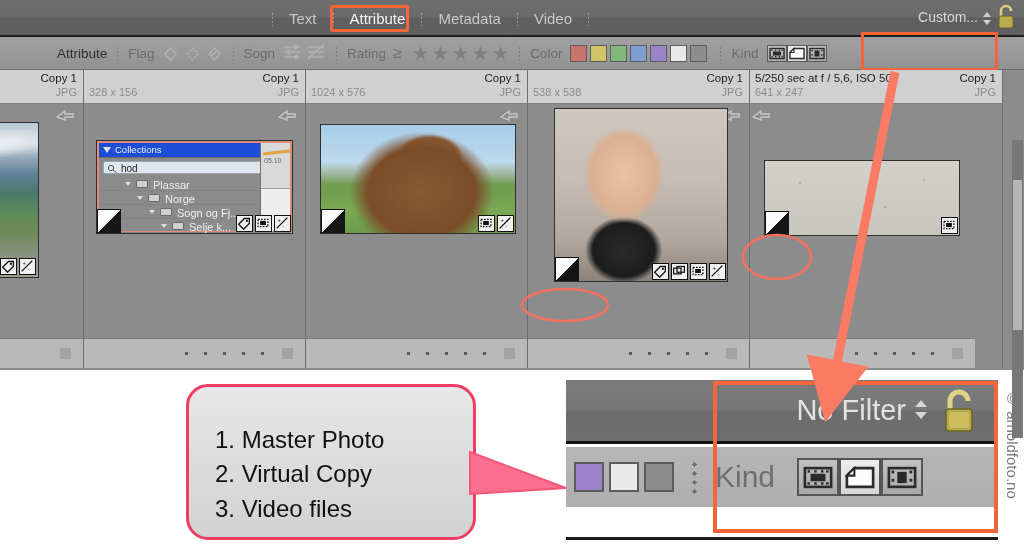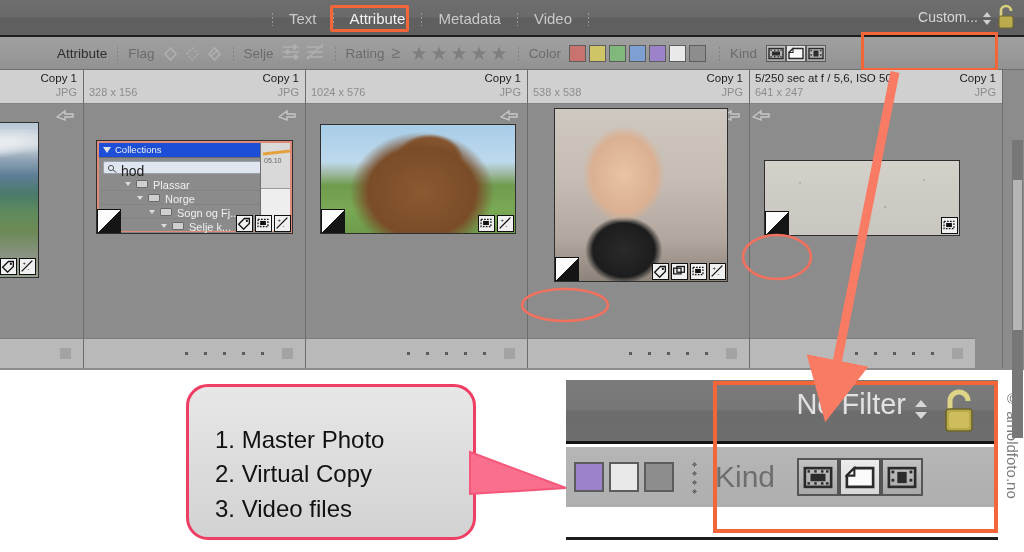--- a/index.html
+++ b/index.html
@@ -111,21 +111,21 @@
       radial-gradient(circle at 62% 62%, rgba(0,0,0,.14) 0 1px, transparent 1.5px),
       radial-gradient(circle at 82% 26%, rgba(0,0,0,.10) 0 1px, transparent 1.5px),
       linear-gradient(to bottom,#d4d1cb 0%, #cfccc6 40%, #c9c5bf 100%); }
 
   
   .coll { position:absolute; inset:0; background:#8b8b8b; border:2px solid #e08a78; }
   .coll-hd { height:15px; background:#1d4ed8; border-bottom:1px solid #6a6a6a; position:relative; }
   .coll-hd span { position:absolute; left:16px; top:1px; font-size:9.5px; color:#efefef; }
   .coll-search { margin:3px 4px; height:13px; background:#dfe6ef; border:1px solid #9aa3ad;
     border-radius:2px; position:relative; }
-  .coll-search span { position:absolute; left:17px; top:1px; font-size:14px; color:#222; }
+  .coll-search span { position:absolute; left:17px; top:1px; font-size:10px; color:#222; }
   .tr { position:relative; height:14px; border-bottom:1px solid #838383; font-size:11px; color:#efefef; }
   .tr span { position:absolute; top:2px; }
   .tri { position:absolute; top:5px; width:0;height:0;
     border-left:3.5px solid transparent;border-right:3.5px solid transparent;border-top:4px solid #dcdcdc; }
   .bx { position:absolute; top:3px; width:12px; height:8px; background:#cfcfcf;
     border:1px solid #6a6a6a; border-radius:1px; }
   .coll-side { position:absolute; right:0; top:0; width:30px; bottom:0; background:#d9d9d9;
     border-left:1px solid #6f6f6f; }
 
   
@@ -138,21 +138,21 @@
     border:3px solid #ef3d63; border-radius:22px; }
   .callout ol { list-style:none; margin:36px 0 0 26px; }
   .callout li { font-size:24px; color:#111; line-height:1.43; white-space:nowrap; }
 
   
   .inset { position:absolute; left:566px; top:380px; width:432px; height:160px;
     background:#ffffff; border-bottom:3px solid #1c1c1c; }
   .ins-top { position:absolute; left:0; top:0; width:100%; height:64px;
     background:linear-gradient(to bottom,#7b7b7b 0%,#777 48%,#6c6c6c 52%,#6e6e6e 100%);
     border-bottom:3px solid #121212; }
-  .ins-nofilter { position:absolute; right:92px; top:8px; font-size:29px; color:#e2e2e2; }
+  .ins-nofilter { position:absolute; right:92px; top:14px; font-size:29px; color:#e2e2e2; }
   .ins-step { position:absolute; right:70px; top:20px; width:13px; height:22px; }
   .ins-step div { width:0;height:0;border-left:6.5px solid transparent;border-right:6.5px solid transparent; }
   .ins-step .up { border-bottom:7px solid #d6d6d6; }
   .ins-step .dn { border-top:7px solid #d6d6d6; margin-top:5px; }
   .ins-lock { position:absolute; right:18px; top:8px; width:42px; height:48px; }
   .ins-bot { position:absolute; left:0; top:67px; width:100%; height:60px;
     background:linear-gradient(to bottom,#b6b6b6,#aeaeae); display:flex; align-items:center; }
   .ins-swr { display:flex; gap:5px; margin-left:8px; }
   .ins-sw { width:30px; height:30px; border:2px solid #5c5c5c; }
   .ins-dots { width:5px; height:34px; margin:0 18px;
@@ -221,21 +221,21 @@
             </svg>
         </span>
         <span class="flag">
           <svg viewBox="0 0 17 17" width="17" height="17">
               <path d="M3 9 L8.5 3 L14 9 L8.5 15 Z" fill="none" stroke="#b0b0b0" stroke-width="1.6"></path>
               <path d="M5 11 L12 5" stroke="#b0b0b0" stroke-width="1.6"></path>
             </svg>
         </span>
       </div>
       <div class="dots"></div>
-      <div class="lbl">Selje</div>
+      <div class="lbl">Sogn</div>
       <div class="edits">
         <span>
           <svg viewBox="0 0 20 17" width="20" height="17">
             <g stroke="#b0b0b0" stroke-width="1.5" fill="none">
               <line x1="2" y1="4" x2="18" y2="4"></line>
                 <line x1="2" y1="9" x2="18" y2="9"></line>
                 <line x1="2" y1="14" x2="18" y2="14"></line>
             </g>
             <g fill="#b0b0b0">
                 <rect x="12" y="1.5" width="3" height="5"></rect>

